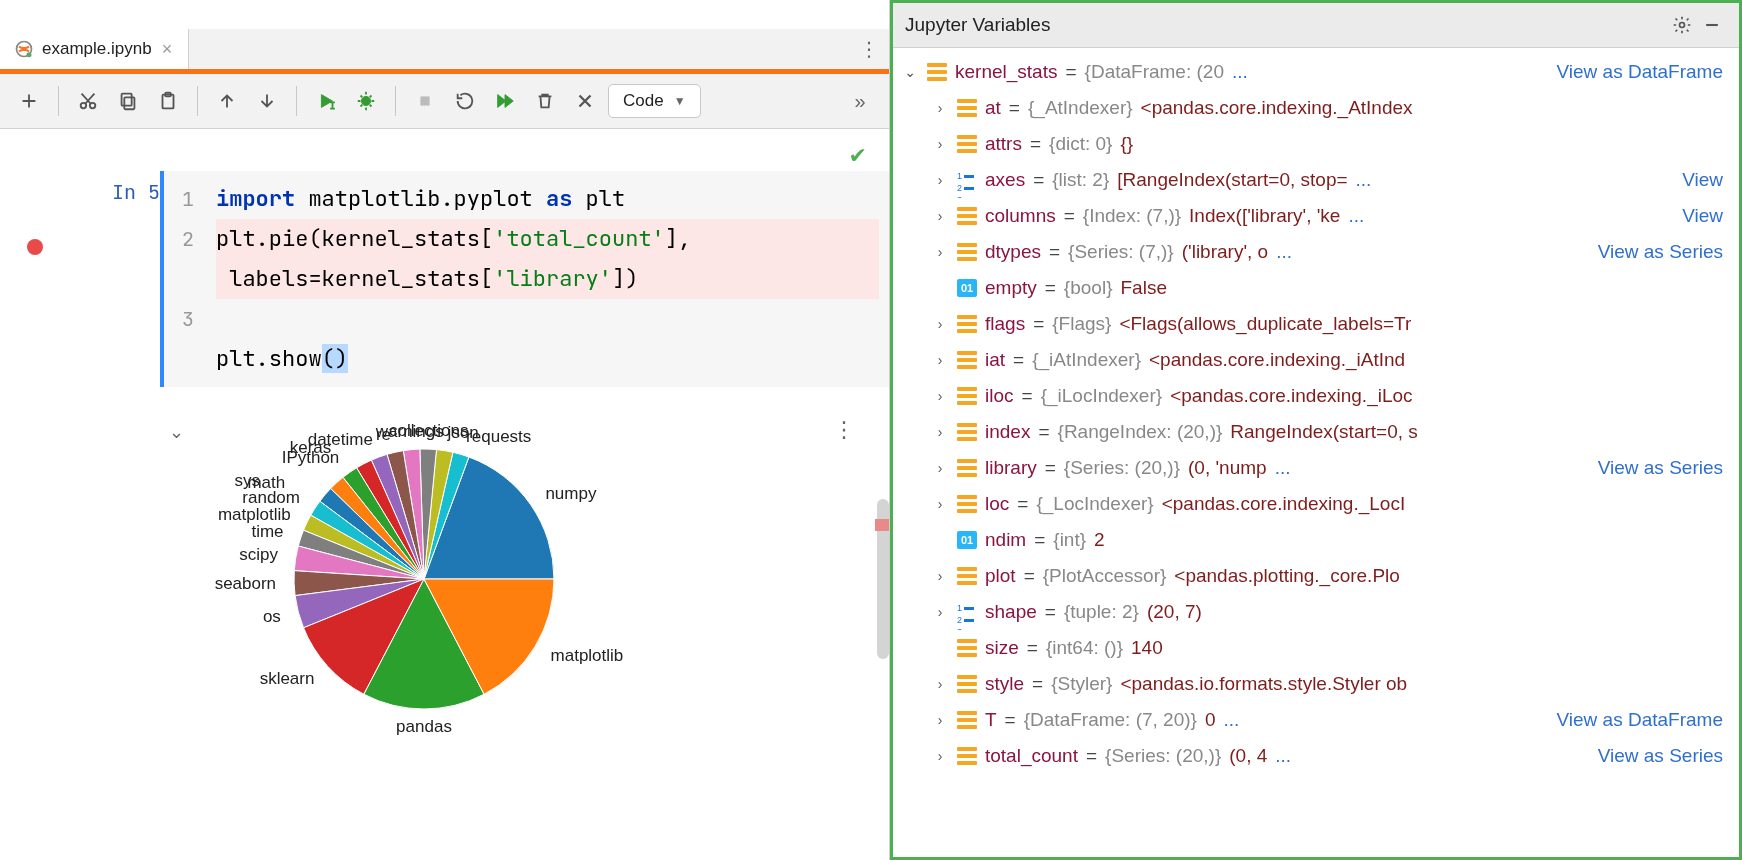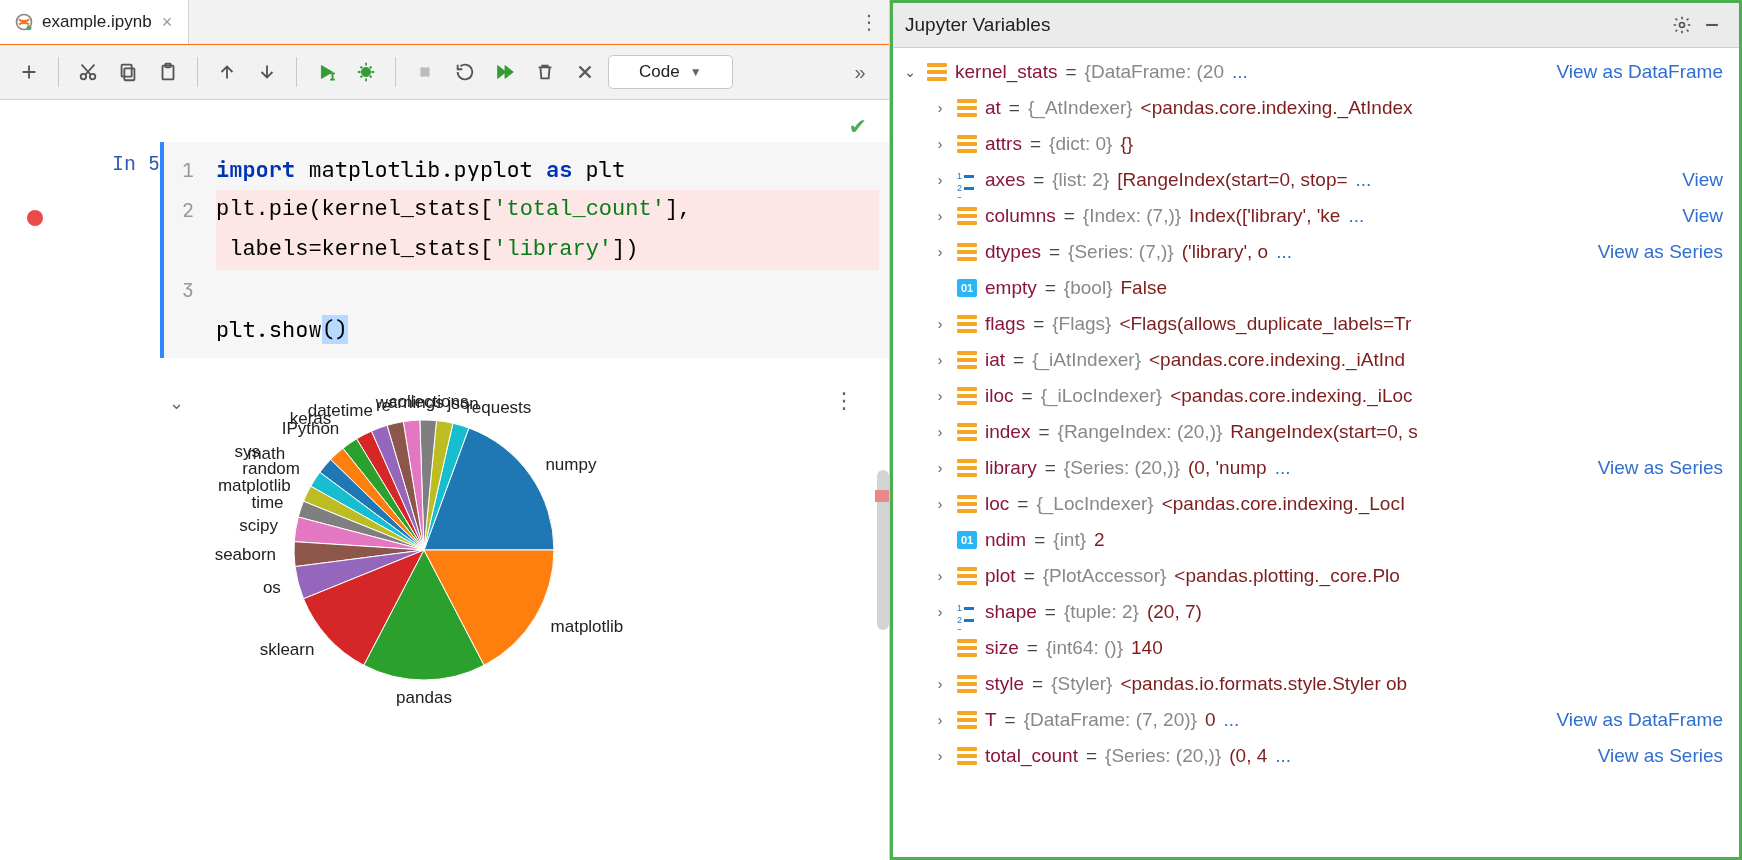--- a/index.html
+++ b/index.html
@@ -23,23 +23,24 @@
     border: 3px solid #4caf50;
     display: flex;
     flex-direction: column;
     background: #fff;
   }
 
   
   .tabbar {
     height: 45px;
     background: #f2f2f2;
-    border-bottom: 1px solid #f97316;
+    border-bottom: 5px solid #f97316;
     display: flex;
     align-items: stretch;
+    margin-top: 29px;
   }
   .tab {
     background: #fff;
     border-right: 1px solid #d0d0d0;
     display: flex;
     align-items: center;
     padding: 0 14px;
     gap: 8px;
     font-size: 17px;
     color: #222;
@@ -78,21 +79,21 @@
   }
   .tbtn svg { width: 22px; height: 22px; }
   .tbtn.green svg { stroke: #359c35; fill: #359c35; }
   .tsep {
     width: 1px; height: 30px; background: #c8c8c8; margin: 0 6px;
   }
   .celltype {
     background: #fff;
     border: 1px solid #c8c8c8;
     border-radius: 5px;
-    padding: 6px 30px;
+    padding: 6px 14px;
     font-size: 17px;
     display:flex; align-items:center; gap:10px;
     color:#222;
   }
   .toolbar .spacer { flex:1; }
 
   
   .editor-area {
     flex:1;
     overflow:auto;
@@ -139,21 +140,21 @@
     flex:1;
     background:#f6f6f6;
     font-family: "JetBrains Mono", Consolas, monospace;
     font-size: 22px;
     padding: 8px 10px 8px 12px;
     line-height: 40px;
     white-space: pre;
   }
   .code .kw { color:#0033b3; font-weight:bold; }
   .code .str { color:#067d17; }
-  .code .hl-line { background:#fde6e6; display:block;font-family:Liberation Mono, monospace; }
+  .code .hl-line { background:#fde6e6; display:block; }
   .code .selparen { background:#b7d9ff; }
 
   
   .output-row {
     display:flex;
     margin-top: 30px;
   }
   .output-row .chev {
     width:204px;
     text-align:right;

